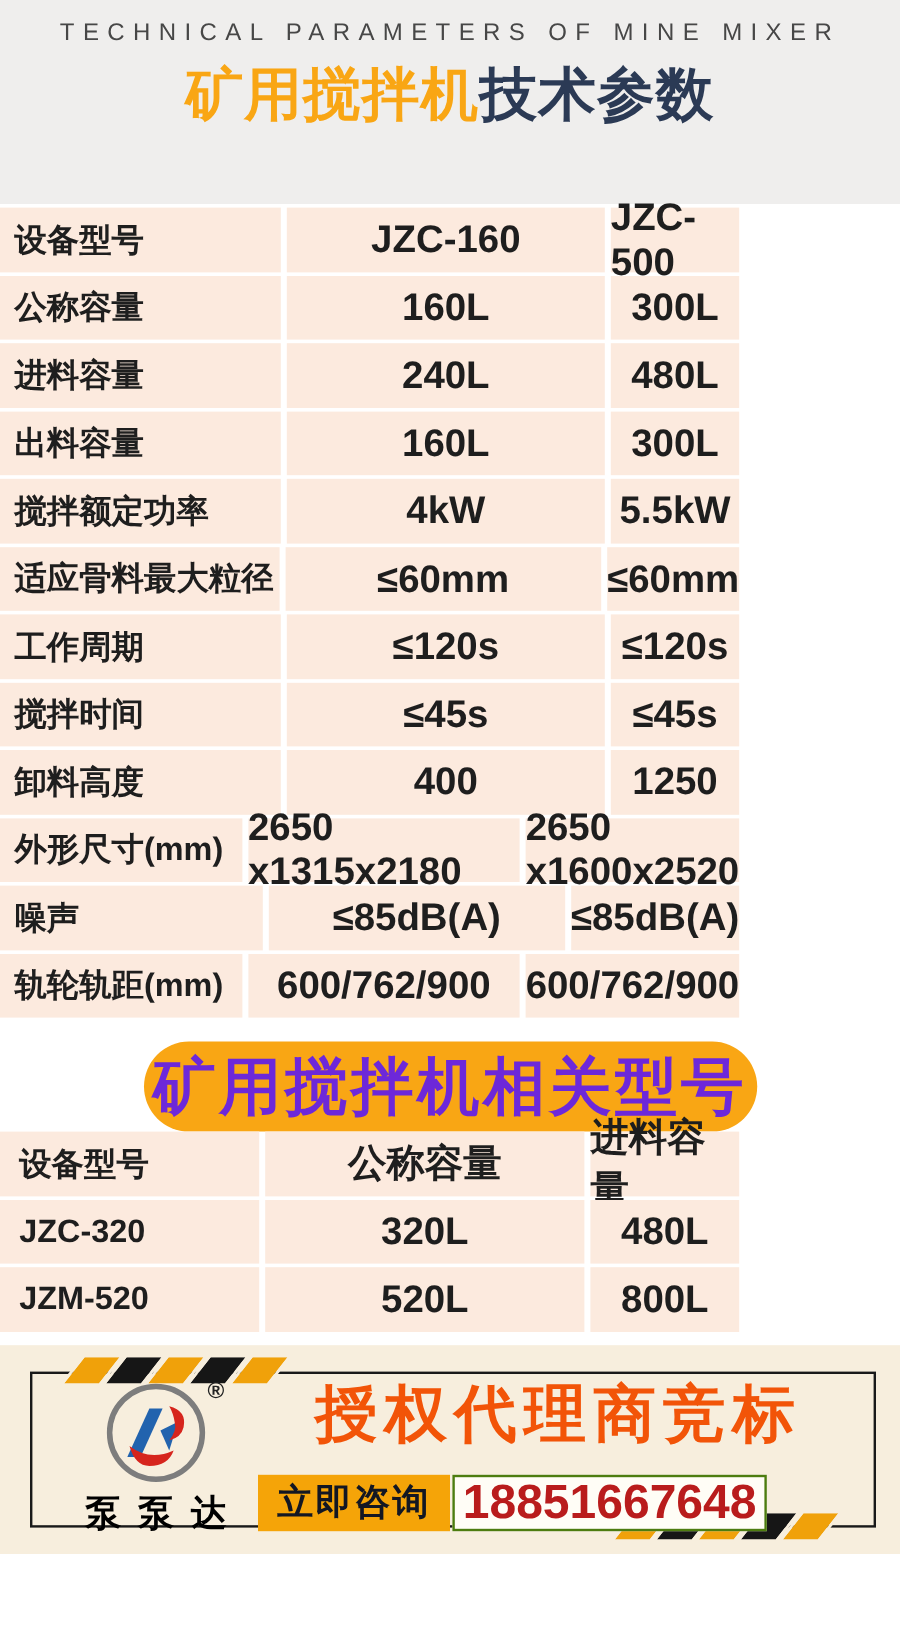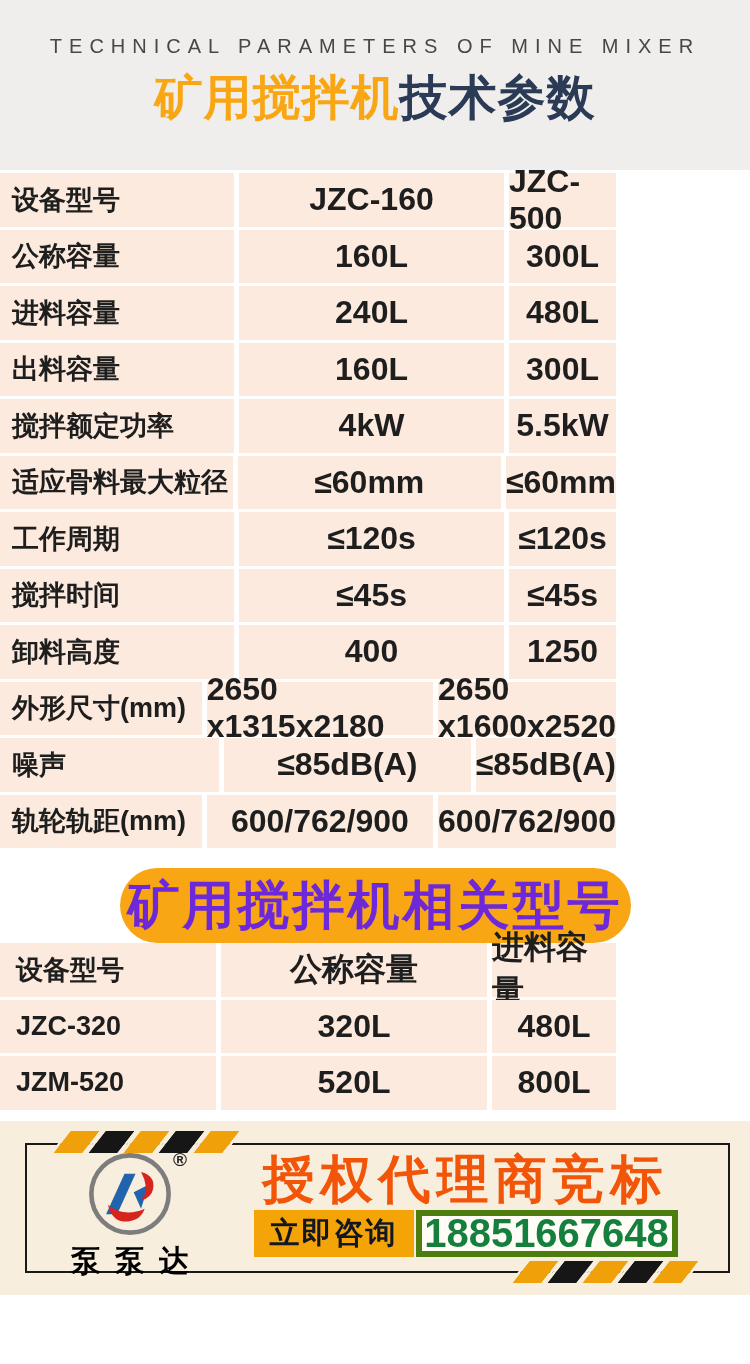--- a/index.html
+++ b/index.html
@@ -1,21 +1,21 @@
 <!DOCTYPE html>
 <html><head>
 <meta charset="utf-8">
 <style>
   * { margin:0; padding:0; box-sizing:border-box; }
   html,body { background:#ffffff; }
   body { font-family:"Liberation Sans","DejaVu Sans",sans-serif; }
   .page { width:750px; height:1364px; margin:0 auto; background:#ffffff; overflow:hidden; position:relative; }
 
   
-  .hero { height:170px; background:#efeeed; padding-top:35px; margin-bottom:3px; }
+  .hero { height:170px; background:#efeeed; padding-top:16px; margin-bottom:3px; }
   .en-title { text-align:center; font-size:20px; letter-spacing:7px; color:#474747; }
   .main-title { text-align:center; margin-top:8px; font-size:48px; font-weight:bold;
                 font-family:"Liberation Serif","DejaVu Serif",serif; letter-spacing:1px; }
   .t-orange { color:#f9a614; }
   .t-navy { color:#2b3a55; }
 
   
   .spec-table { width:616px; }
   .t-row { display:flex; gap:5px; height:53.5px; margin-bottom:3px; }
   .cell { background:#fceade; display:flex; align-items:center; color:#1e1e1e; }
@@ -42,24 +42,24 @@
   .stripes .stripe { outline:3px solid #f7eedd; }
 
   .logo-wrap { position:absolute; left:28px; top:1px; width:150px; text-align:center; }
   .logo-circle { display:block; margin:2px auto 0; }
   .reg-mark { position:absolute; left:118px; top:3px; font-size:19px; color:#222222; font-weight:bold; }
   .brand-name { margin-top:1px; font-size:30px; font-weight:bold; letter-spacing:14px; padding-left:14px;
                 color:#000000; font-family:"Liberation Serif","DejaVu Serif",serif; }
 
   .promo { position:absolute; left:188px; right:12px; top:6px; text-align:center; }
   .slogan { font-size:52px; line-height:56px; font-weight:bold; color:#f25408; letter-spacing:6px; }
-  .cta-row { margin-top:3px; display:flex; justify-content:center; gap:2px; }
+  .cta-row { margin-top:22px; display:flex; gap:2px; }
   .cta-btn { width:160px; height:47px; background:#f5a408; color:#131723; font-size:30px; font-weight:bold;
              letter-spacing:2px; display:flex; align-items:center; justify-content:center; cursor:pointer; }
-  .phone-box { width:262px; height:47px; background:#fffdf6; border:6px solid #4d7c0f; color:#15803d;
+  .phone-box { width:262px; height:47px; background:#fffdf6; border:2px solid #4d7c0f; color:#b91c1c;
                font-size:40px; font-weight:bold; display:flex; align-items:center; justify-content:center;
                font-family:"Liberation Sans","DejaVu Sans",sans-serif; cursor:pointer; }
 </style>
 </head>
 <body>
 
 <div class="page">
 
   <header class="hero">
     <div class="en-title">TECHNICAL PARAMETERS OF MINE MIXER</div>

